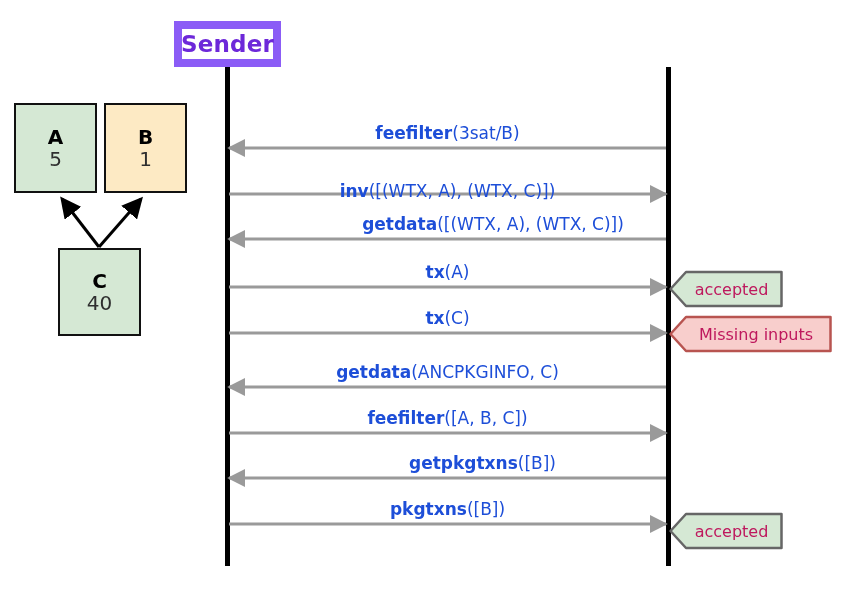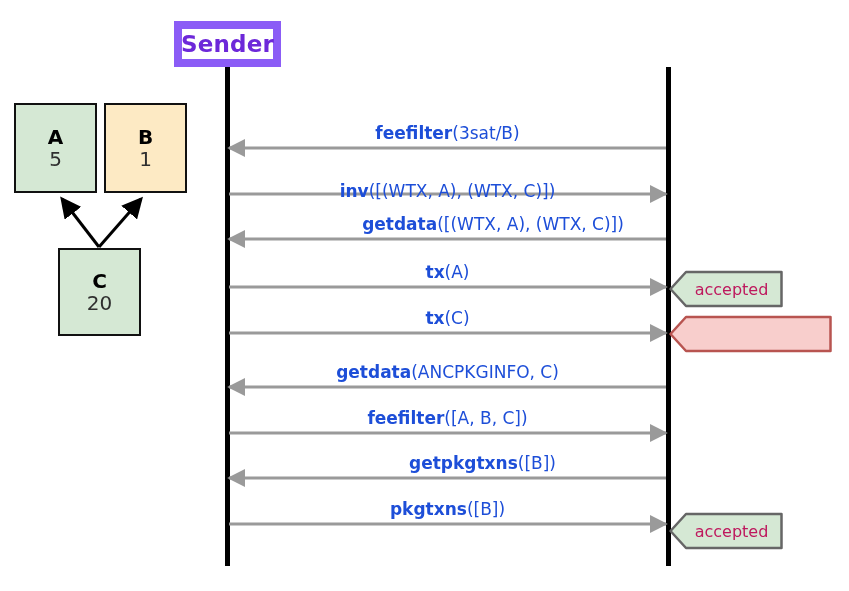--- a/index.html
+++ b/index.html
@@ -130,21 +130,21 @@
   <div class="tx-box" id="tx-a" style="background: rgb(213, 232, 212);">
     <div class="tx-label">A</div>
     <div class="tx-value">5</div>
   </div>
   <div class="tx-box" id="tx-b" style="background: rgb(253, 234, 196);">
     <div class="tx-label">B</div>
     <div class="tx-value">1</div>
   </div>
   <div class="tx-box" id="tx-c" style="background: rgb(213, 232, 212);">
     <div class="tx-label">C</div>
-    <div class="tx-value">20</div>
+    <div class="tx-value">40</div>
   </div>
 
   <svg id="tx-arrows">
     <defs>
       <marker id="blackhead" markerWidth="7" markerHeight="7" refX="6" refY="3.5" orient="auto" markerUnits="strokeWidth">
         <path d="M0,0 L7,3.5 L0,7 z" fill="#000000"></path>
       </marker>
     </defs>
     <line x1="99" y1="247" x2="62" y2="199" stroke="#000000" stroke-width="3" marker-end="url(#blackhead)"></line>
     <line x1="99" y1="247" x2="141" y2="199" stroke="#000000" stroke-width="3" marker-end="url(#blackhead)"></line>
@@ -188,20 +188,21 @@
       <div class="badge-wrap" style="left: 669px; top: 270px; width: 114px; height: 38px;">
         <svg class="badge-inner" viewBox="0 0 114 38" width="114" height="38">
           <path d="M1.5,19 L17,2 L112.5,2 L112.5,36 L17,36 Z" fill="#d5e8d4" stroke="#666666" stroke-width="2.5" stroke-linejoin="round"></path>
         </svg>
         <div class="badge-text" style="position: absolute; left: 17px; top: 0px; width: 91px; height: 38px; display: flex; align-items: center; justify-content: center;">accepted</div>
       </div>
       <div class="badge-wrap" style="left: 669px; top: 315px; width: 163px; height: 38px;">
         <svg class="badge-inner" viewBox="0 0 163 38" width="163" height="38">
           <path d="M1.5,19 L17,2 L161.5,2 L161.5,36 L17,36 Z" fill="#f8cecc" stroke="#b85450" stroke-width="2.5" stroke-linejoin="round"></path>
         </svg>
+        <div class="badge-text" style="position: absolute; left: 17px; top: 0px; width: 140px; height: 38px; display: flex; align-items: center; justify-content: center;">Missing inputs</div>
       </div>
       <div class="badge-wrap" style="left: 669px; top: 512px; width: 114px; height: 38px;">
         <svg class="badge-inner" viewBox="0 0 114 38" width="114" height="38">
           <path d="M1.5,19 L17,2 L112.5,2 L112.5,36 L17,36 Z" fill="#d5e8d4" stroke="#666666" stroke-width="2.5" stroke-linejoin="round"></path>
         </svg>
         <div class="badge-text" style="position: absolute; left: 17px; top: 0px; width: 91px; height: 38px; display: flex; align-items: center; justify-content: center;">accepted</div>
       </div>
     </div>
 
 </div>

